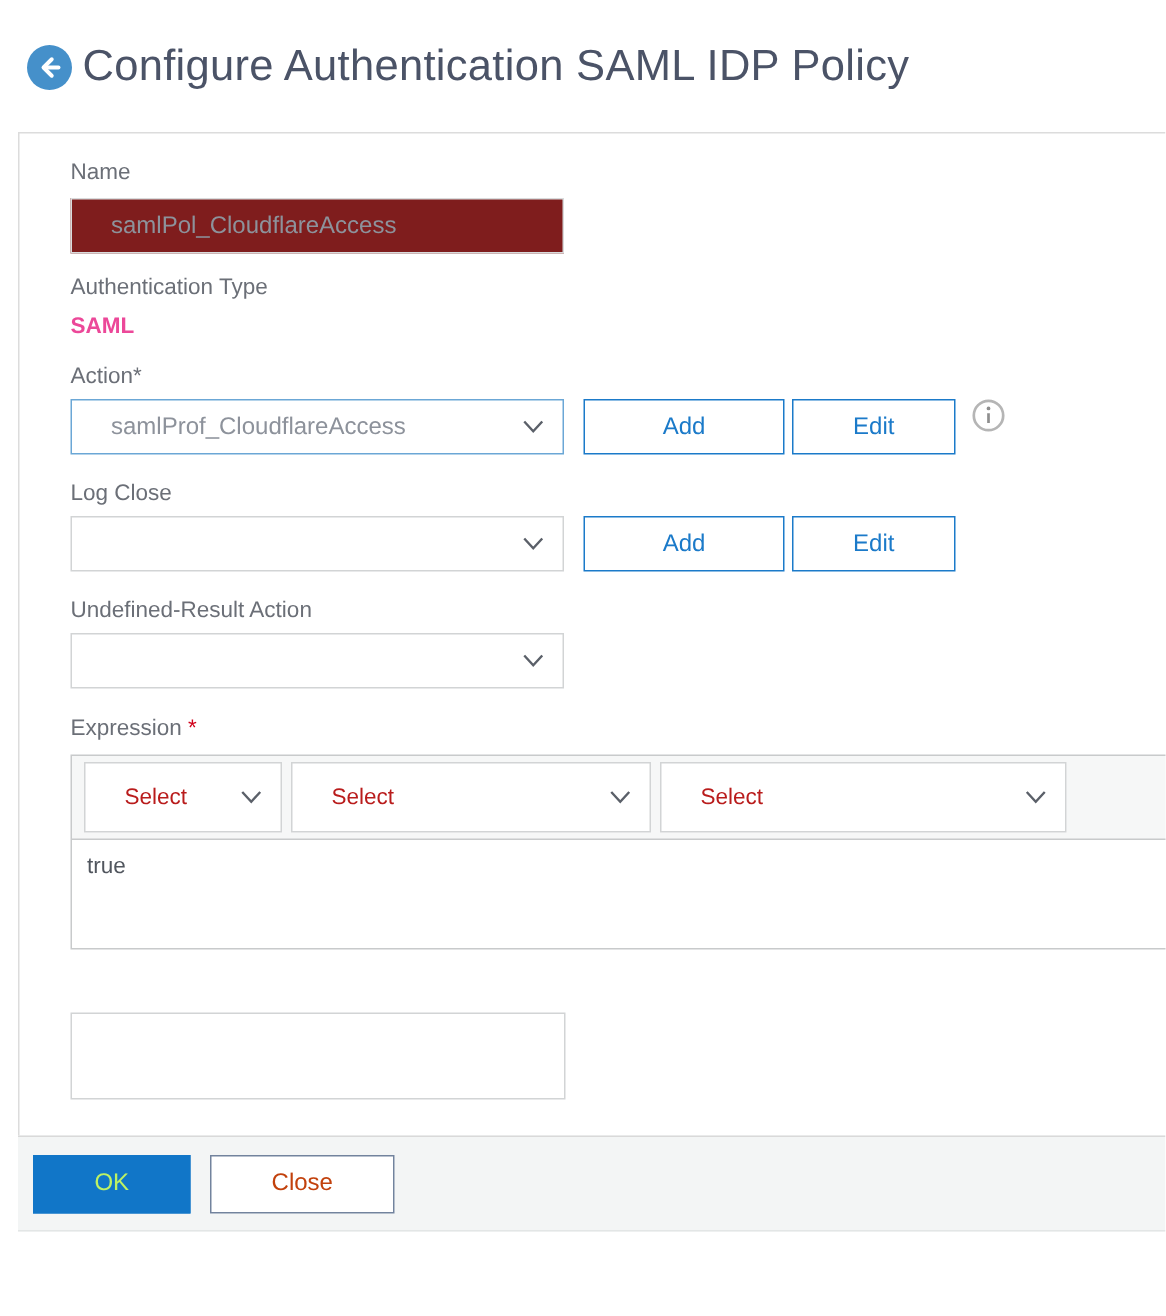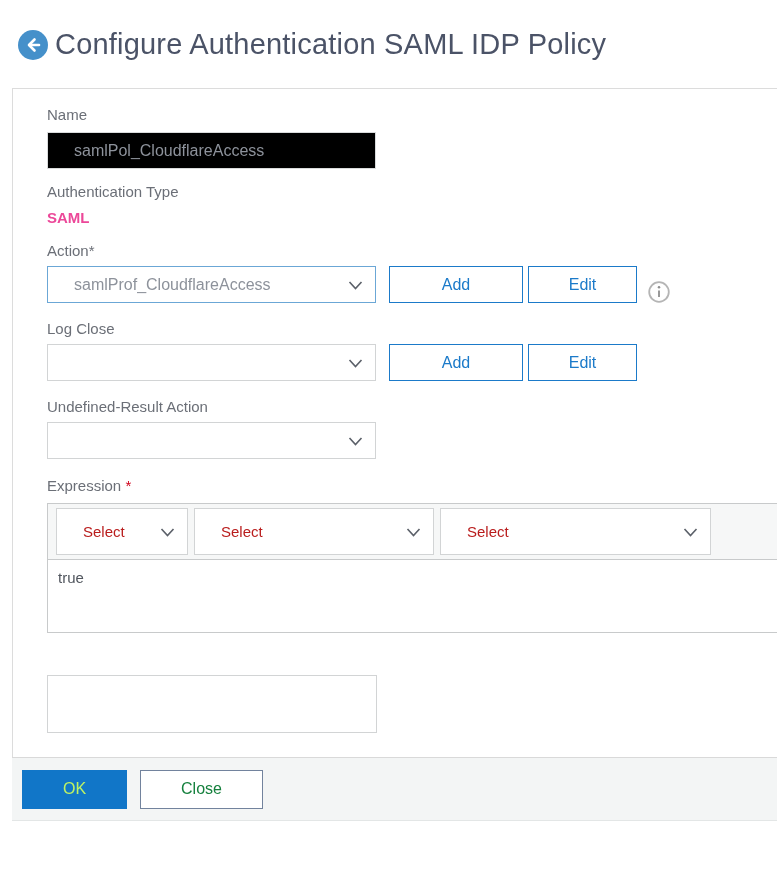--- a/index.html
+++ b/index.html
@@ -18,36 +18,36 @@
     margin:27px 0 0 12px;
     border-top:1px solid #dcdcdc;border-left:1px solid #dcdcdc;
     padding:14px 0 18px 28px;background:#fff;box-sizing:border-box;
   }
   .field-label{display:block;font-size:15px;color:#6b6f77;margin:0 0 8px 0;line-height:18px;}
   .field{margin:6px;}
   .req{color:#d0021b;}
   
   .text-input{
     width:329px;height:37px;box-sizing:border-box;
-    background:#000000;border:1px solid #d9dbdc;
+    background:#7f1d1d;border:1px solid #d9dbdc;
     padding:0 10px 0 26px;color:#8d929b;font-size:16px;
     font-family:inherit;outline:none;
   }
   .static-value{font-size:15px;font-weight:bold;color:#ec4899;margin-top:7px;line-height:18px;}
   
   .select{
     width:329px;height:37px;box-sizing:border-box;background:#fff;
     border:1px solid #d2d4d5;display:flex;align-items:center;justify-content:space-between;
     padding:0 12px 0 26px;color:#8d929b;font-size:16px;cursor:pointer;
   }
   .select .sel-text{overflow:hidden;white-space:nowrap;}
   .select.highlight{border-color:#6ba7d6;}
   .chev{flex:0 0 auto;margin-left:8px;}
   
-  .row{display:flex;align-items:flex-end;}
+  .row{display:flex;align-items:flex-start;}
   .btn-outline{
     height:37px;box-sizing:border-box;background:#fff;border:1px solid #1b7ac9;
     color:#1b7ac9;font-size:16px;font-family:inherit;cursor:pointer;
   }
   .btn-add{width:134px;margin-left:13px;}
   .btn-edit{width:109px;margin-left:5px;}
   .info-wrap{margin-left:11px;display:flex;align-items:center;cursor:pointer;}
   
   .m-name-label{margin-top:3px;}
   .m-auth{margin-top:14px;}
@@ -85,21 +85,21 @@
     margin-left:12px;height:64px;background:#f3f5f5;
     border-top:1px solid #d9d9d9;border-bottom:1px solid #e3e6e6;
     display:flex;align-items:center;padding-left:10px;box-sizing:border-box;
   }
   .btn-primary{
     width:105px;height:39px;background:#1176c8;border:1px solid #1176c8;
     color:#bef264;font-size:16px;font-family:inherit;cursor:pointer;
   }
   .btn-close{
     width:123px;height:39px;background:#ffffff;border:1px solid #72839d;
-    color:#15803d;font-size:16px;font-family:inherit;cursor:pointer;margin-left:13px;
+    color:#c2410c;font-size:16px;font-family:inherit;cursor:pointer;margin-left:13px;
   }
 </style>
 </head>
 <body>
 
 <div class="header">
   <button class="back-btn">
     <span>
       <svg width="30" height="30" viewBox="0 0 30 30">
         <circle cx="15" cy="15" r="15" fill="#4590ca"></circle>

